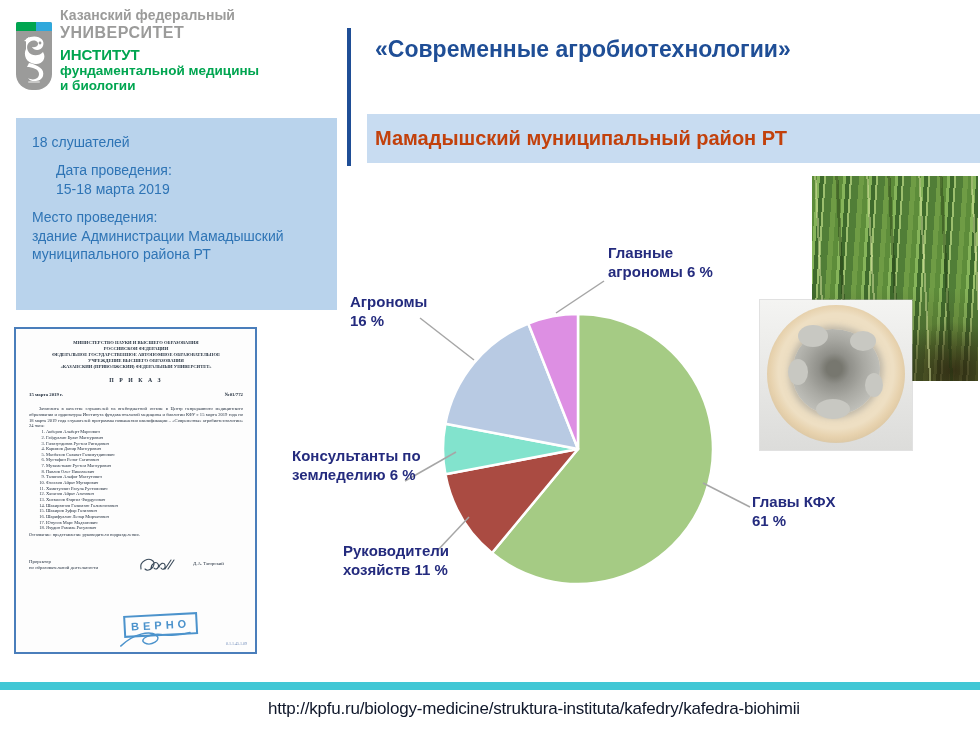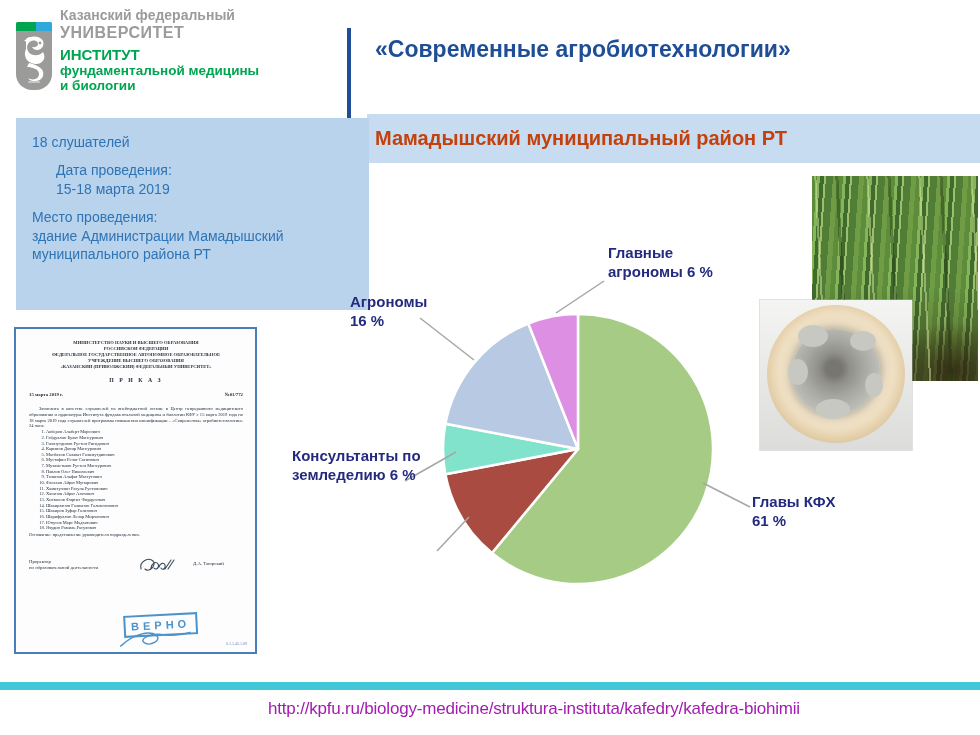--- a/index.html
+++ b/index.html
@@ -19,21 +19,21 @@
   .lt-green1 { color:#00a550; font-size:15px; font-weight:bold; margin-top:5px; }
   .lt-green2 { color:#00a550; font-size:13.5px; font-weight:bold; }
 
   
   #title-rule { left:347px; top:28px; width:4px; height:138px; background:#1f4e96; }
   #slide-title { left:375px; top:36px; font-size:23px; font-weight:bold; color:#1f4e96; }
   #banner { left:367px; top:114px; width:613px; height:49px; background:#c8dcf1; }
   #banner-text { left:375px; top:127px; font-size:20px; font-weight:bold; color:#c2410c; }
 
   
-  #info-box { left:16px; top:118px; width:353px; height:192px; background:#b9d3ec;
+  #info-box { left:16px; top:118px; width:321px; height:192px; background:#b9d3ec;
     color:#2e74b5; font-size:14px; padding:15px 12px 0 16px; line-height:1.35; }
   #info-box .grp { margin-bottom:9px; }
   .bold { font-weight:normal;margin-left:24px; }
 
   
   #doc { left:14px; top:327px; width:243px; height:327px; background:#fdfdfd;
     border:2px solid #4a7ebb; font-family:"Liberation Serif", serif; color:#24303f;
     padding:11px 12px 0 13px; }
   #doc .hline { text-align:center; font-weight:bold; font-size:4.6px; line-height:6px; }
   #doc-order { text-align:center; font-weight:bold; font-size:5.8px; letter-spacing:2px; margin-top:7px; }
@@ -72,21 +72,21 @@
   #petri-mold { position:absolute; left:25px; top:24px; width:88px; height:86px;
     border-radius:46% 54% 52% 48% / 52% 46% 54% 48%;
     background:radial-gradient(circle at 48% 46%, #77776f 0 12%, #90908a 24%, #a8a8a2 45%, #bdbdb7 68%, #cfcfc9 85%, #d8d8d2 100%);
     box-shadow:0 0 6px 3px rgba(150,150,145,.55);
   }
   #petri-mold .lobe { position:absolute; background:#c8c8c2; border-radius:50%; }
 
   
   #footer-bar { left:0; top:682px; width:980px; height:8px; background:#41c7d5; }
   #footer-url-wrap { left:0; top:699px; width:980px; text-align:center; transform:translateX(44px); }
-  #footer-url { color:#a21caf; font-size:17px; letter-spacing:-0.2px; text-decoration:none; }
+  #footer-url { color:#0f172a; font-size:17px; letter-spacing:-0.2px; text-decoration:none; }
 </style>
 </head>
 <body>
 
 <div id="slide">
 
   <div class="abs" id="logo-shield">
     <div id="logo-stripe">
         <span class="g"></span>
         <span class="b"></span>
@@ -199,20 +199,24 @@
     <div>агрономы 6 %</div>
   </div>
   <div class="pie-label" style="left:350px; top:292px;">
     <div>Агрономы</div>
     <div>16 %</div>
   </div>
   <div class="pie-label" style="left:292px; top:446px;">
     <div>Консультанты по</div>
     <div>земледелию 6 %</div>
   </div>
+  <div class="pie-label" style="left:343px; top:541px;">
+    <div>Руководители</div>
+    <div>хозяйств 11 %</div>
+  </div>
   <div class="pie-label" style="left:752px; top:492px;">
     <div>Главы КФХ</div>
     <div>61 %</div>
   </div>
 
   <div class="abs" id="photo-crops">
     <div class="streaks"></div>
   </div>
   <div class="abs" id="photo-petri">
     <div id="petri-dish">

